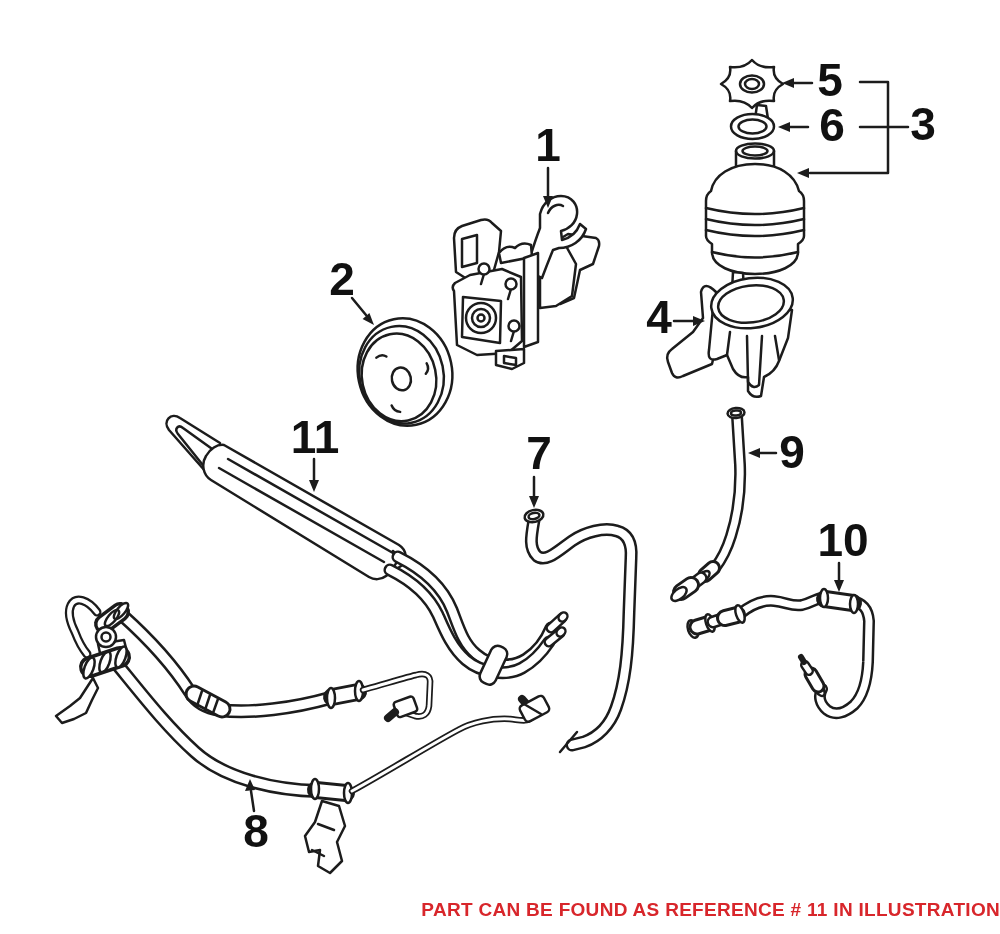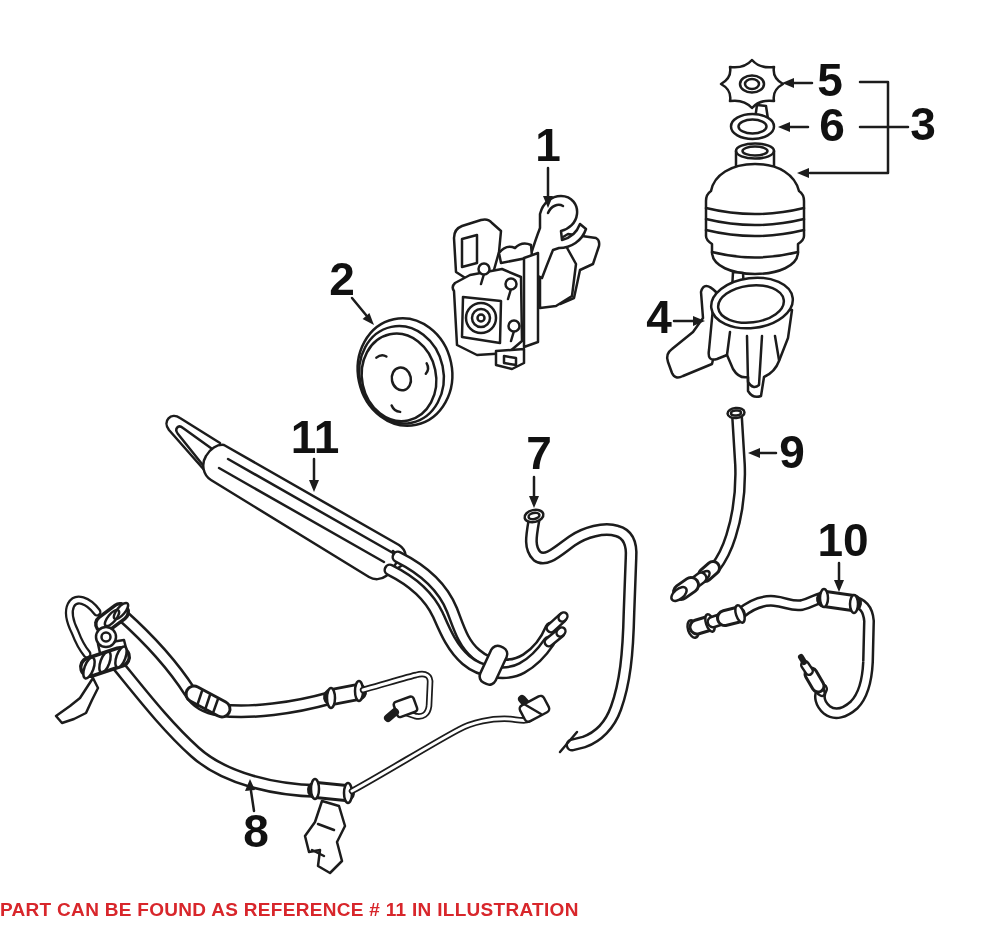--- a/index.html
+++ b/index.html
@@ -7,21 +7,21 @@
   .stage { position:relative; width:1000px; height:934px; background:#fff; overflow:hidden;
            font-family:"Liberation Sans", sans-serif; }
   svg { position:absolute; left:0; top:0; }
   .ln { fill:none; stroke:var(--ln); stroke-width:2.5; stroke-linecap:round; stroke-linejoin:round; }
   .wf { fill:#fff; stroke:var(--ln); stroke-width:2.5; stroke-linejoin:round; }
   .tb { fill:none; stroke:var(--ln); stroke-linecap:round; stroke-linejoin:round; }
   .tw { fill:none; stroke:#fff; stroke-linecap:round; stroke-linejoin:round; }
   .arrow { fill:var(--ln); stroke:none; }
   .lbl { font-family:"Liberation Sans", sans-serif; font-weight:bold; font-size:46px; fill:#111;
          text-anchor:middle; }
-  .caption { position:absolute; left:0; top:899px; width:100%; text-align:left;
+  .caption { position:absolute; left:0; top:899px; width:100%; text-align:right;
              font-weight:bold; font-size:19px; letter-spacing:.3px; }
 </style>
 </head>
 <body>
 
 <div class="stage">
 <svg width="1000" height="934" viewBox="0 0 1000 934">
 
   <g>
     <path class="ln" d="M220,443 L180,418 C171,412 162,421 169,430 L206,472"></path>

